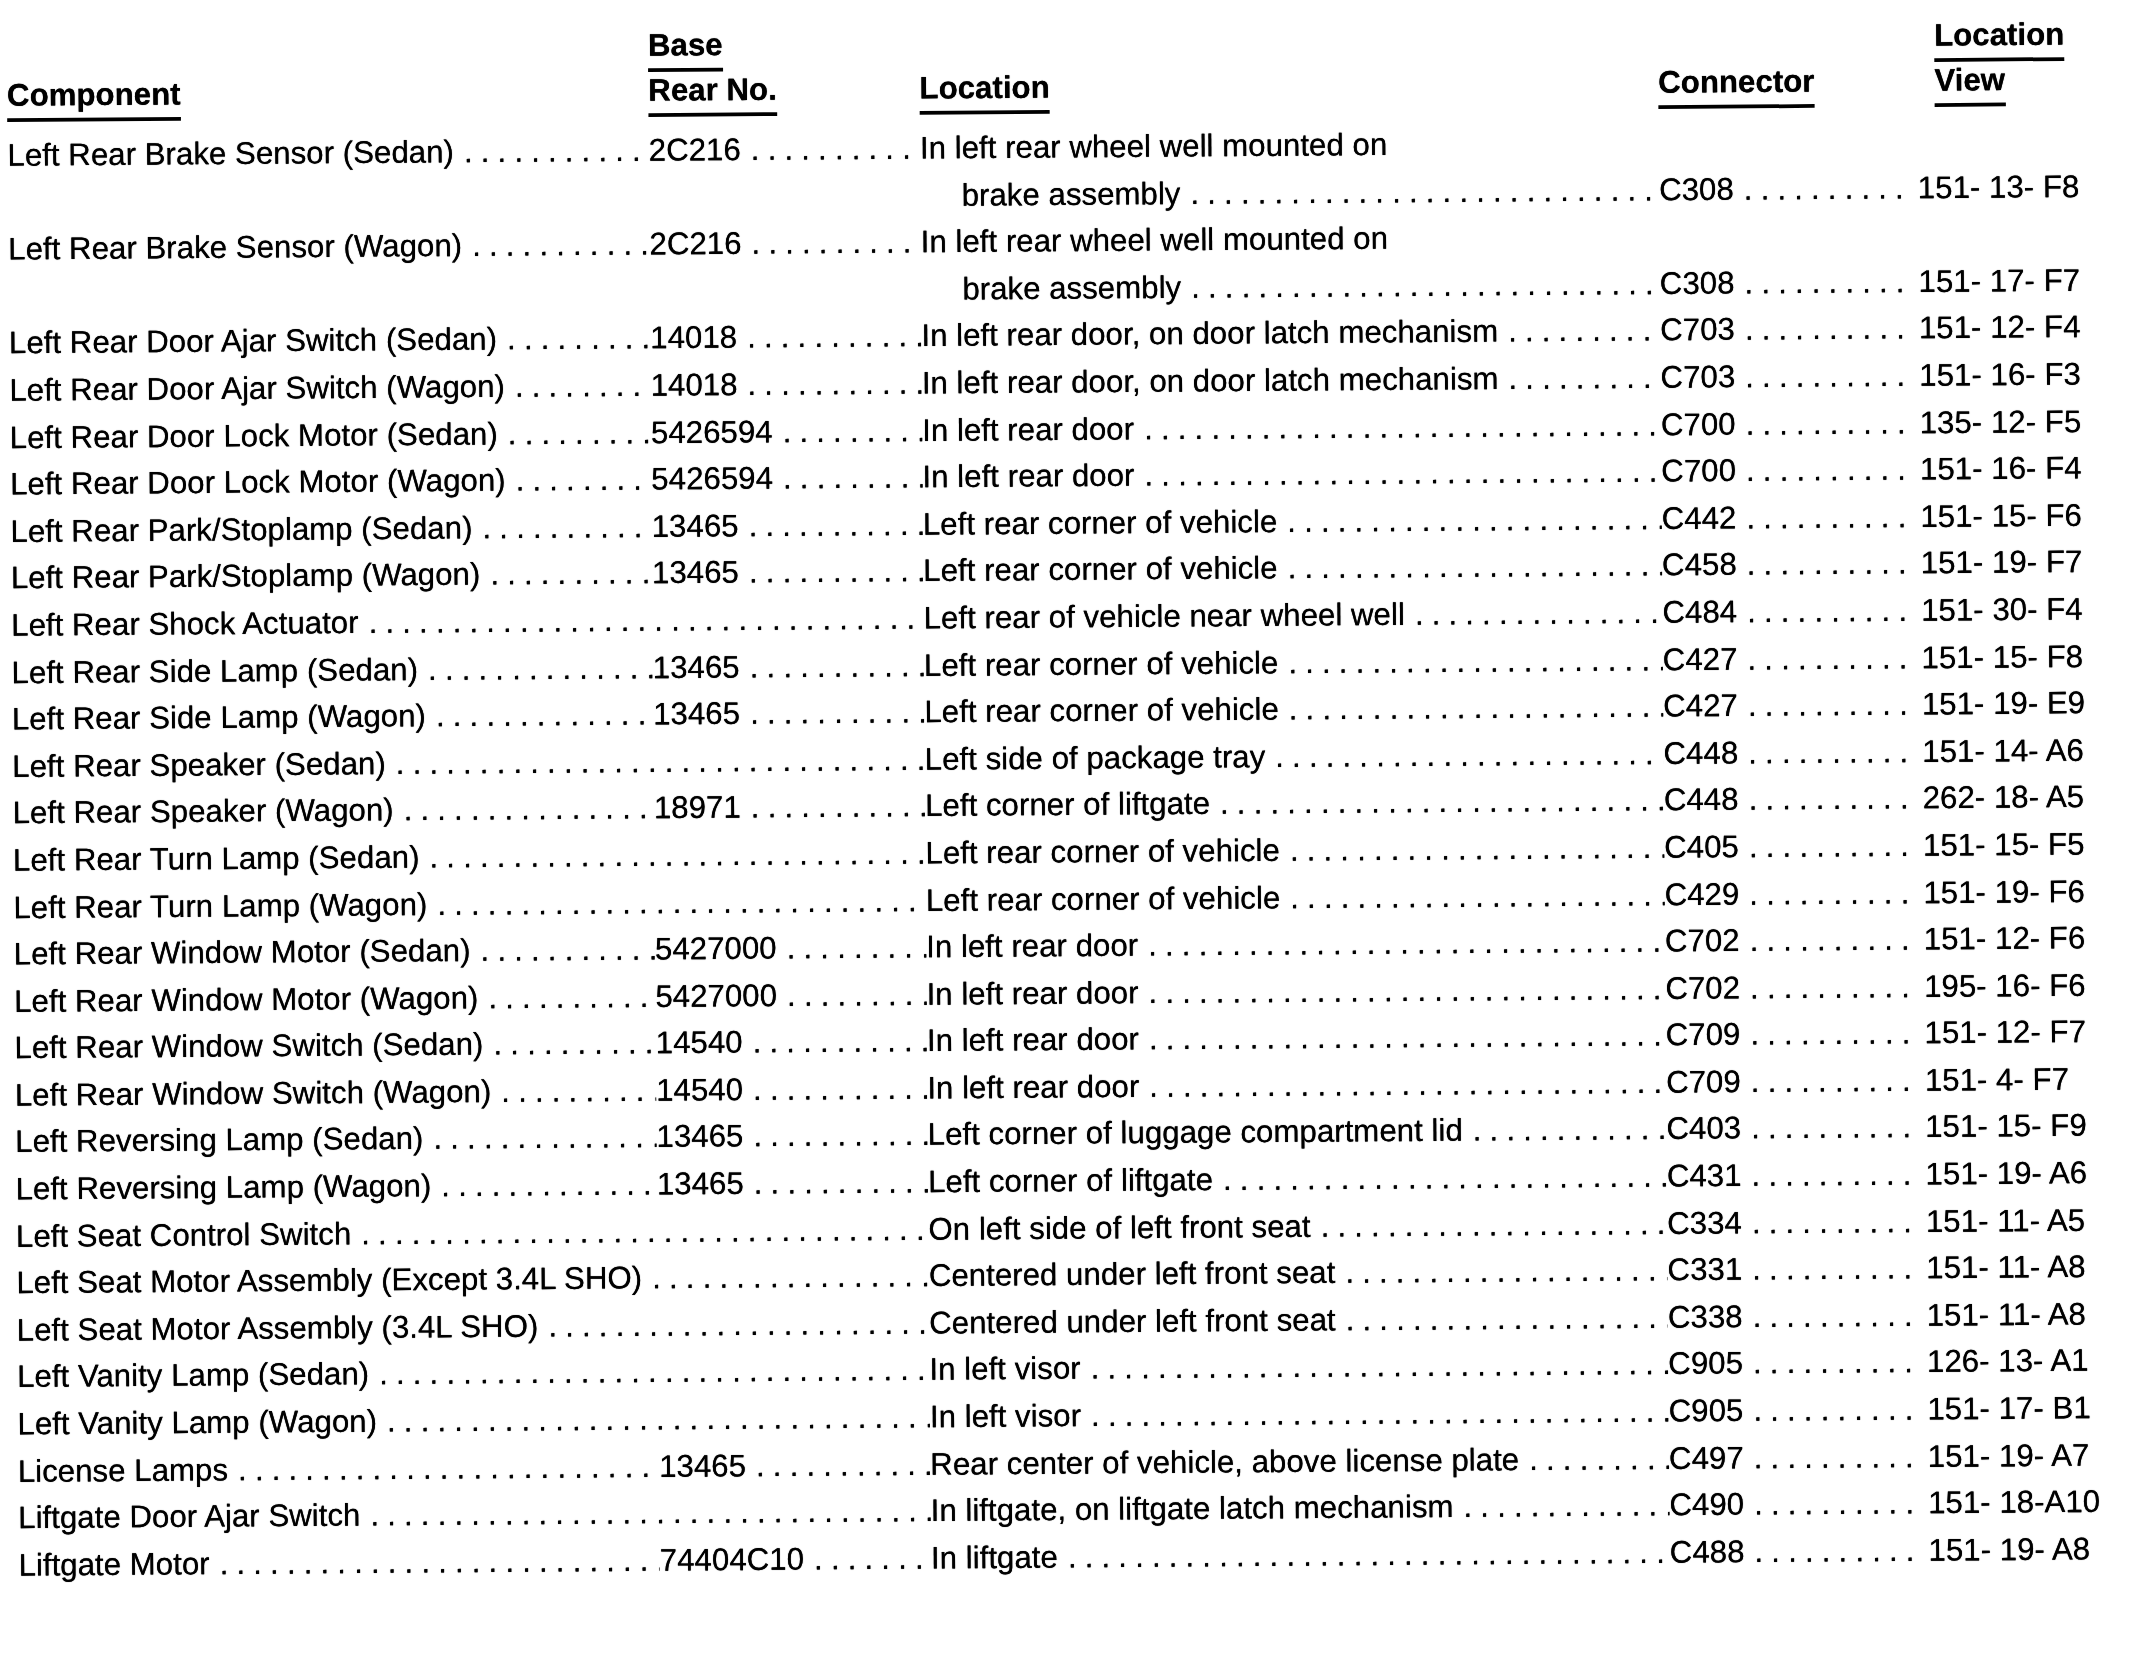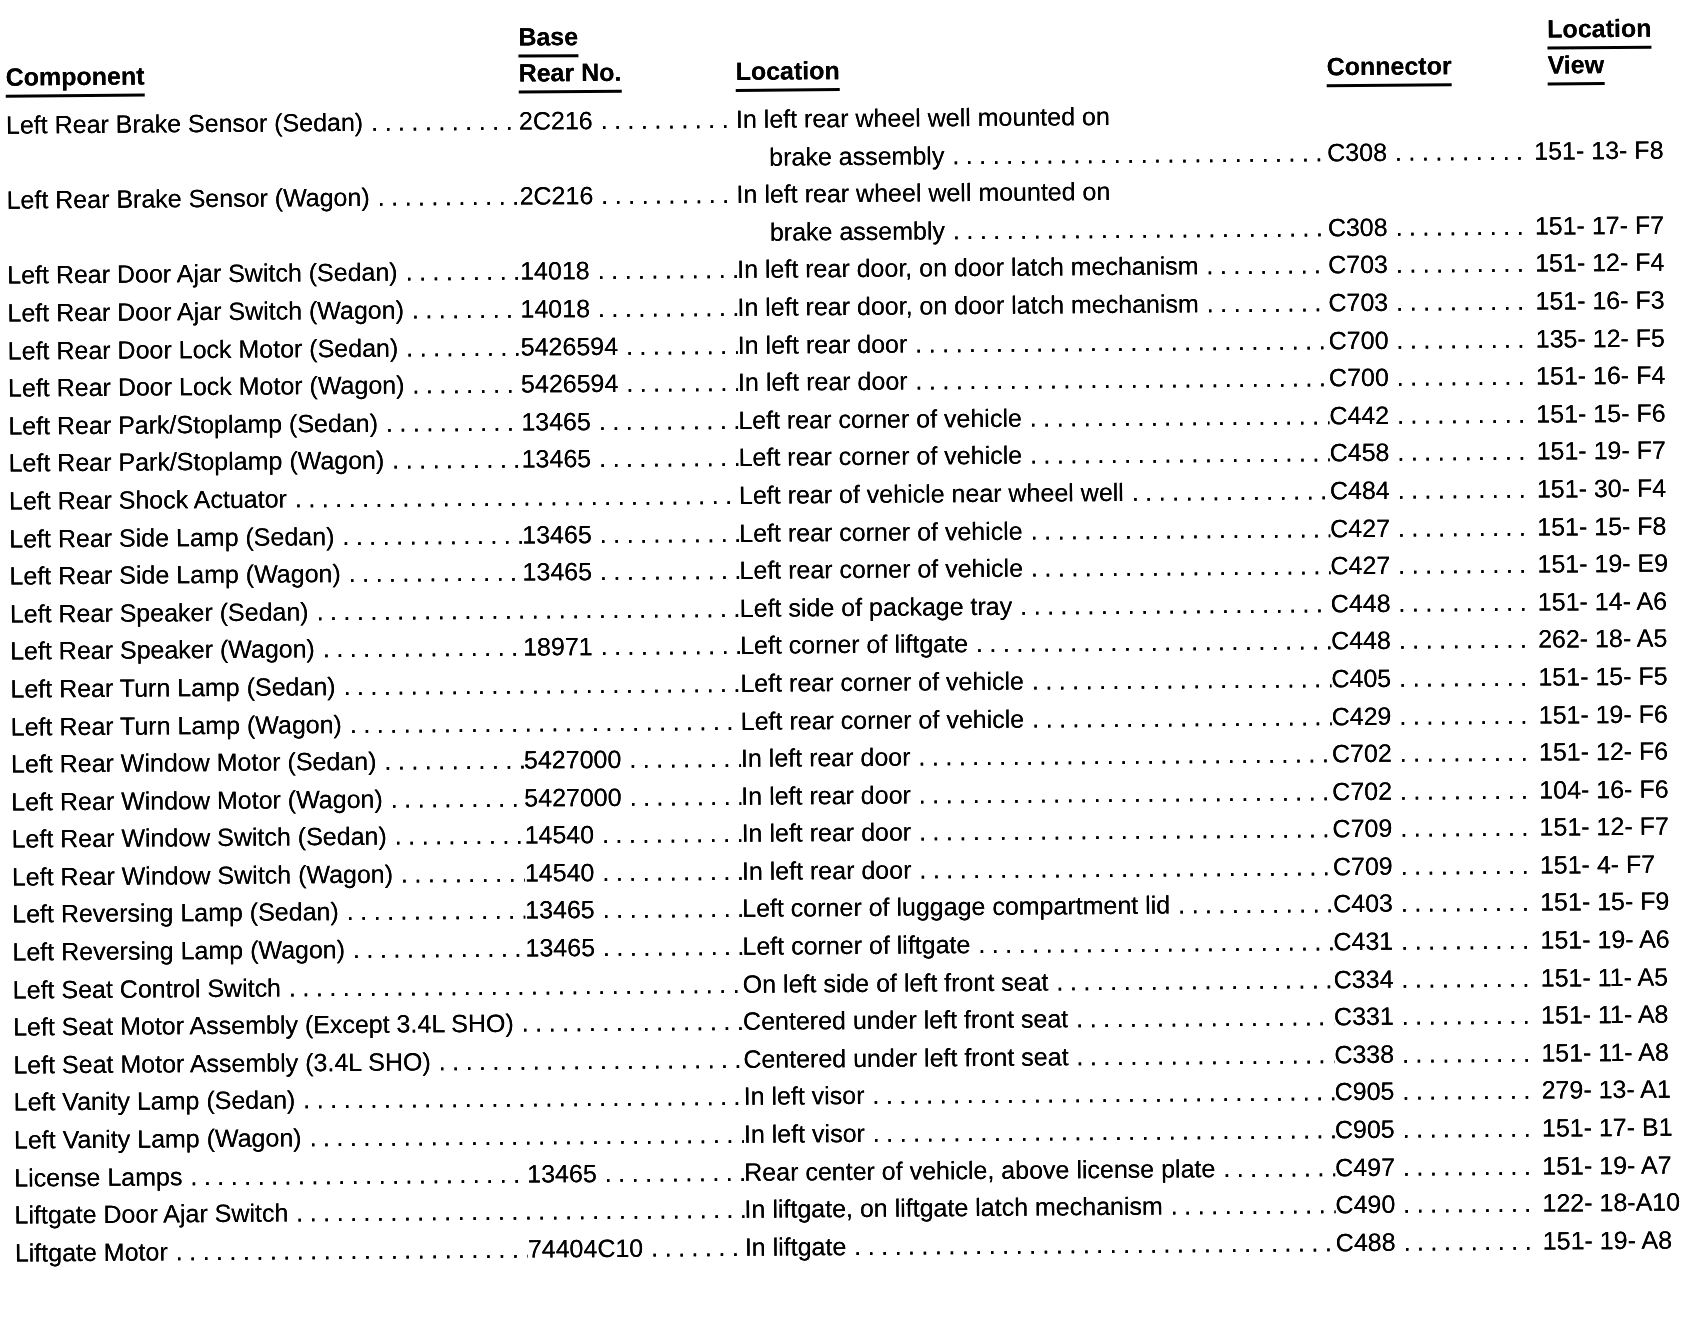--- a/index.html
+++ b/index.html
@@ -457,21 +457,21 @@
           </span>
           <span class="cell fill">
             <span class="txt">In left rear door</span>
             <span class="dots">......................................................................................................................................................</span>
           </span>
           <span class="cell w-conn">
             <span class="txt">C702</span>
             <span class="dots">......................................................................................................................................................</span>
           </span>
           <span class="cell w-view">
-            <span class="txt">104- 16- F6</span>
+            <span class="txt">195- 16- F6</span>
           </span>
         </div>
       </div>
       <div>
         <div class="line">
           <span class="cell w-comp">
             <span class="txt">Left Rear Window Switch (Sedan)</span>
             <span class="dots">......................................................................................................................................................</span>
           </span>
           <span class="cell w-part">
@@ -625,21 +625,21 @@
           </span>
           <span class="cell fill">
             <span class="txt">In left visor</span>
             <span class="dots">......................................................................................................................................................</span>
           </span>
           <span class="cell w-conn">
             <span class="txt">C905</span>
             <span class="dots">......................................................................................................................................................</span>
           </span>
           <span class="cell w-view">
-            <span class="txt">279- 13- A1</span>
+            <span class="txt">126- 13- A1</span>
           </span>
         </div>
       </div>
       <div>
         <div class="line">
           <span class="cell w-merged">
             <span class="txt">Left Vanity Lamp (Wagon)</span>
             <span class="dots">......................................................................................................................................................</span>
           </span>
           <span class="cell fill">
@@ -686,21 +686,21 @@
           </span>
           <span class="cell fill">
             <span class="txt">In liftgate, on liftgate latch mechanism</span>
             <span class="dots">......................................................................................................................................................</span>
           </span>
           <span class="cell w-conn">
             <span class="txt">C490</span>
             <span class="dots">......................................................................................................................................................</span>
           </span>
           <span class="cell w-view">
-            <span class="txt">122- 18-A10</span>
+            <span class="txt">151- 18-A10</span>
           </span>
         </div>
       </div>
       <div>
         <div class="line">
           <span class="cell w-comp">
             <span class="txt">Liftgate Motor</span>
             <span class="dots">......................................................................................................................................................</span>
           </span>
           <span class="cell w-part">

